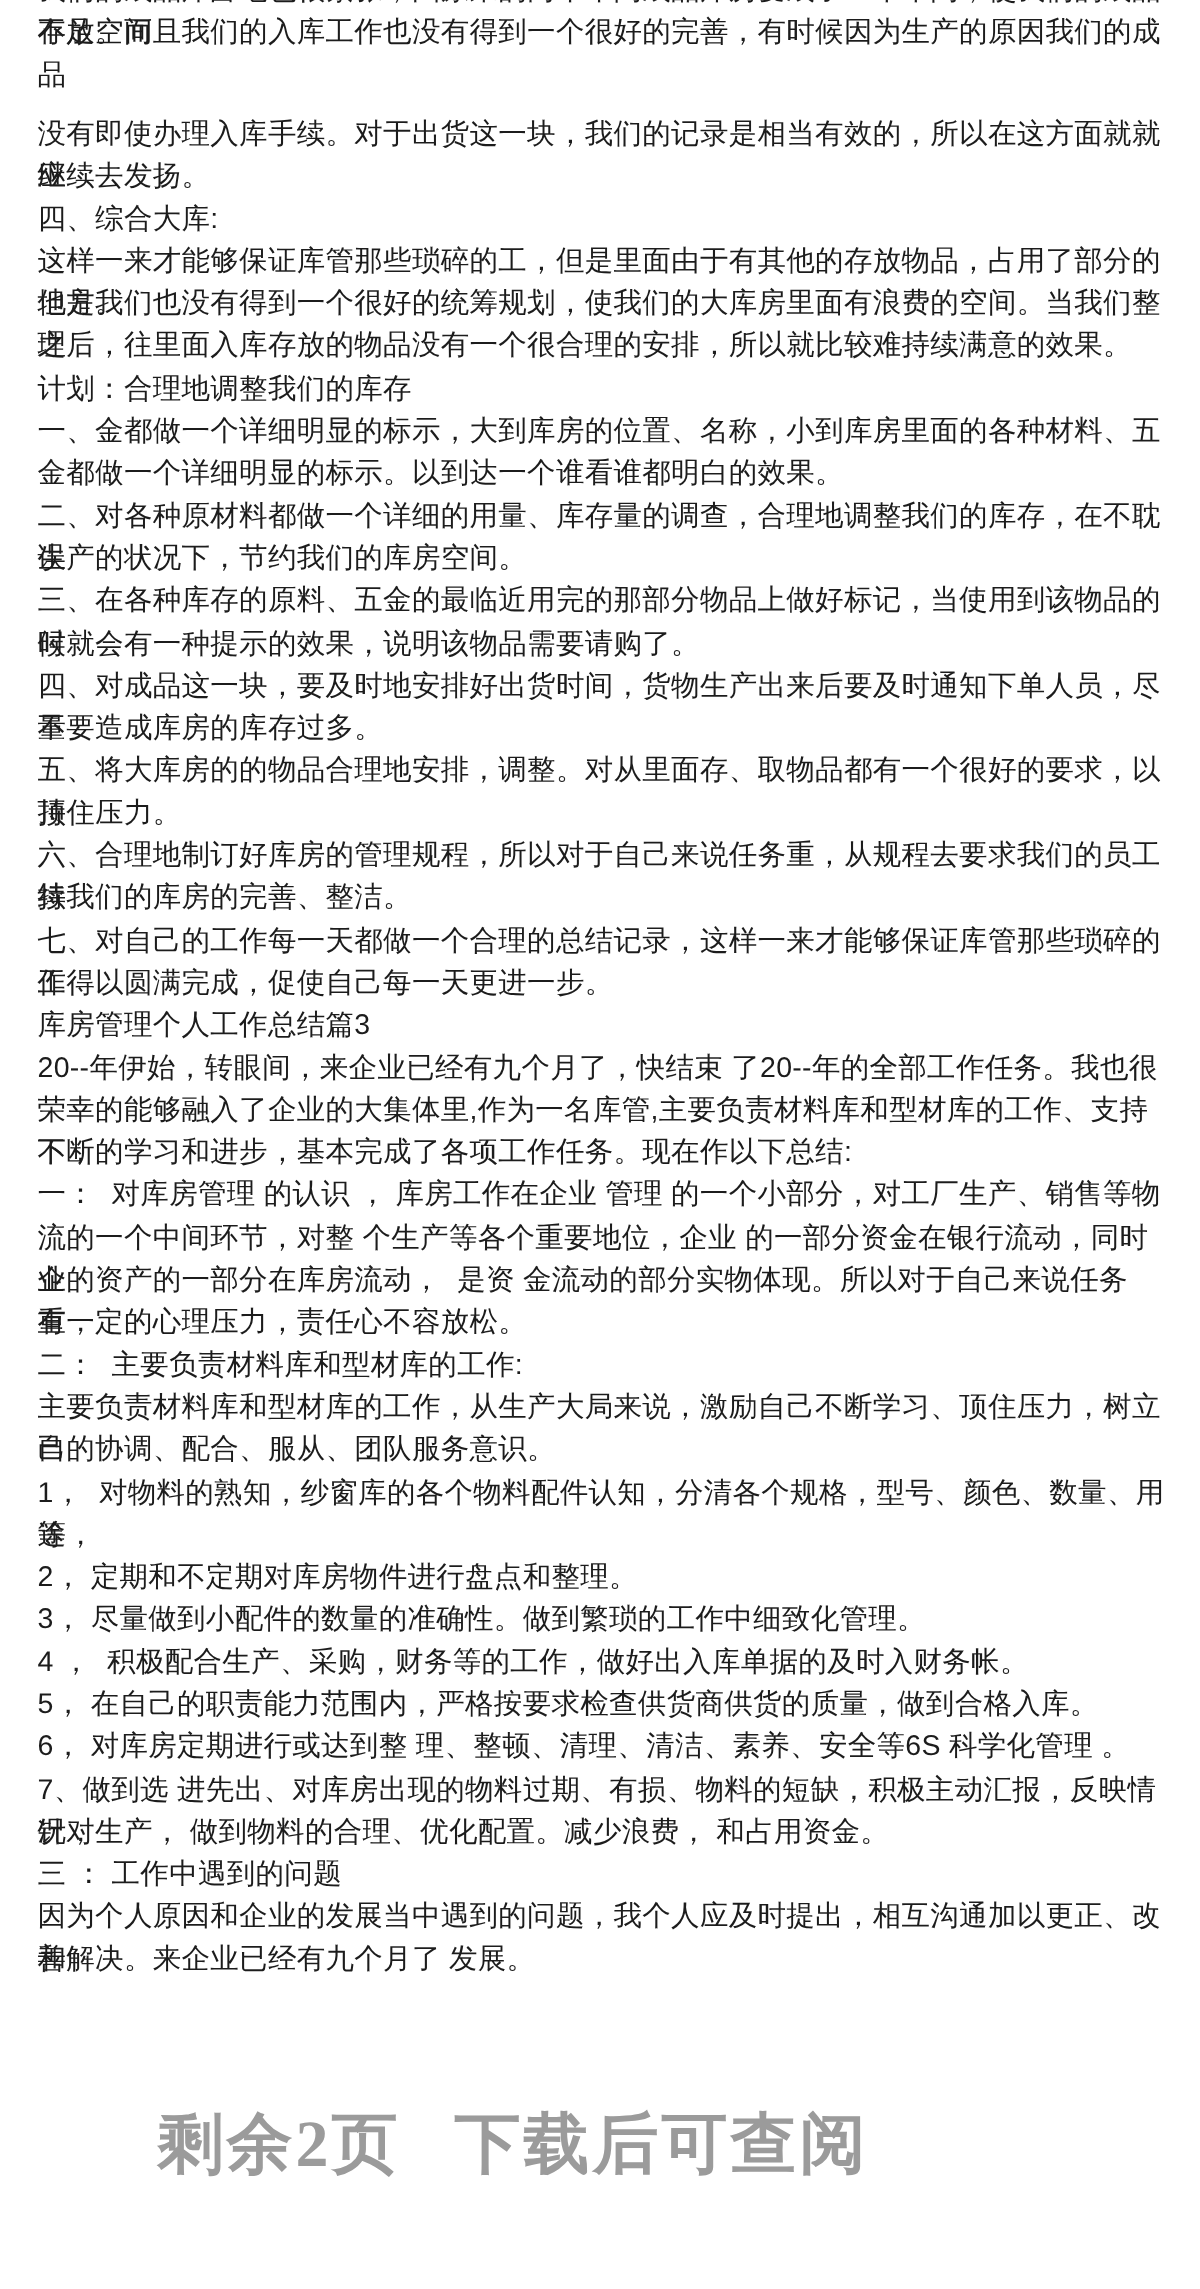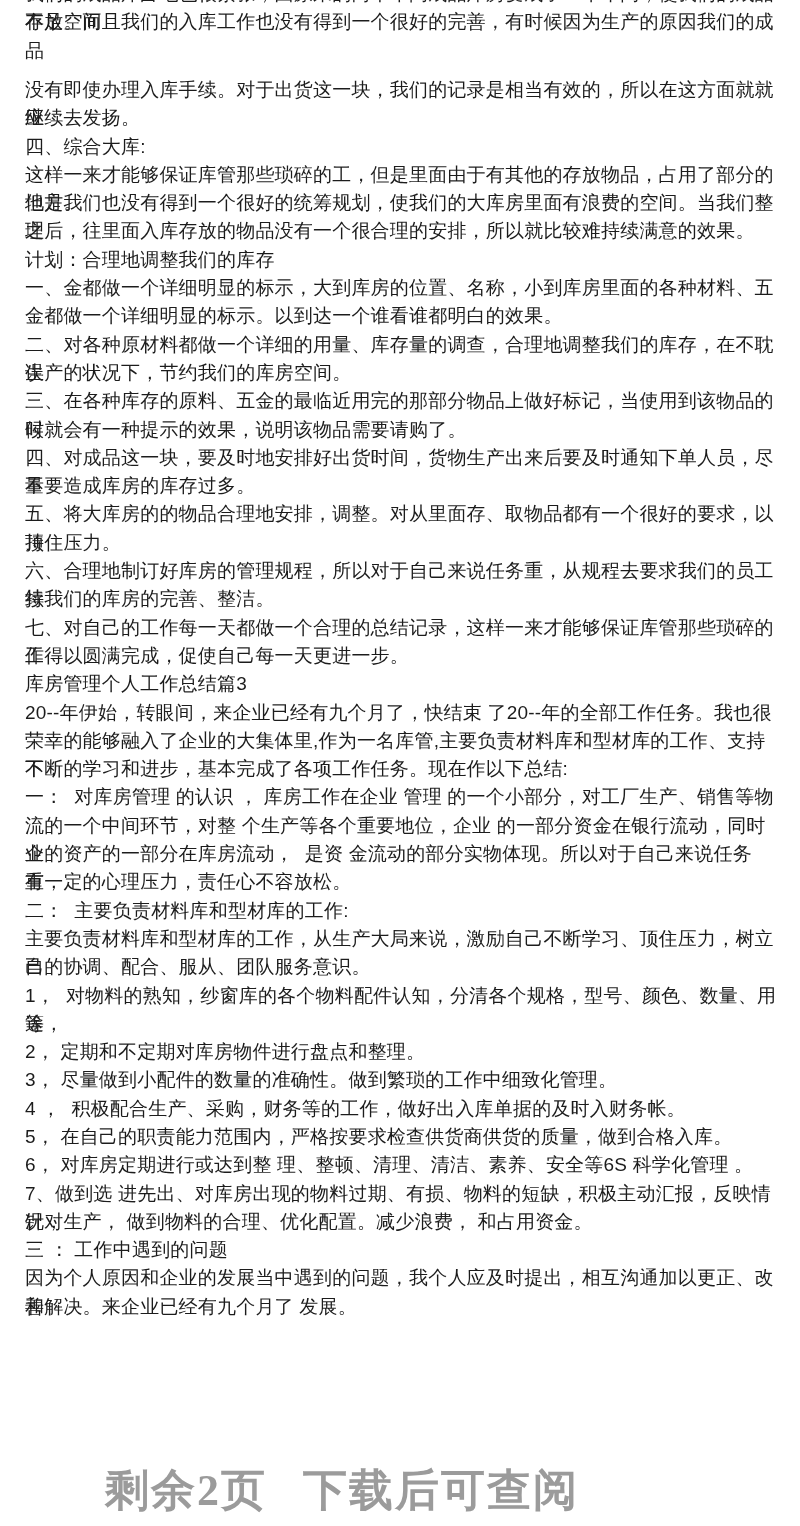--- a/index.html
+++ b/index.html
@@ -31,21 +31,21 @@
     overflow: visible;
   }
   #page1-fragment {
     top: -20px;
   }
   #page2-text {
     top: 76px;
   }
   #footer-notice {
     position: absolute;
-    top: 1465px;
+    top: 1404px;
     left: 0;
     width: 684px;
     text-align: center;
     font-family: "Liberation Serif", "DejaVu Serif", serif;
     font-weight: bold;
     font-size: 44px;
     line-height: 52px;
     color: #9b9b9b;
     letter-spacing: 2px;
   }

